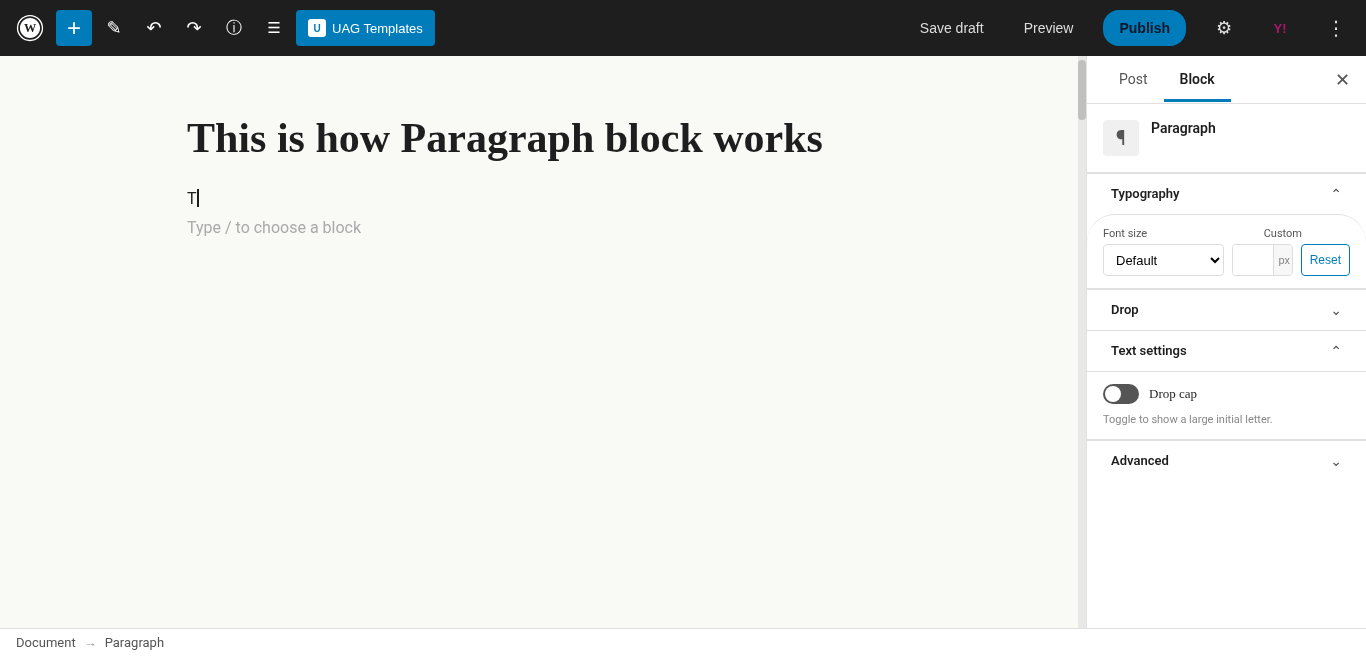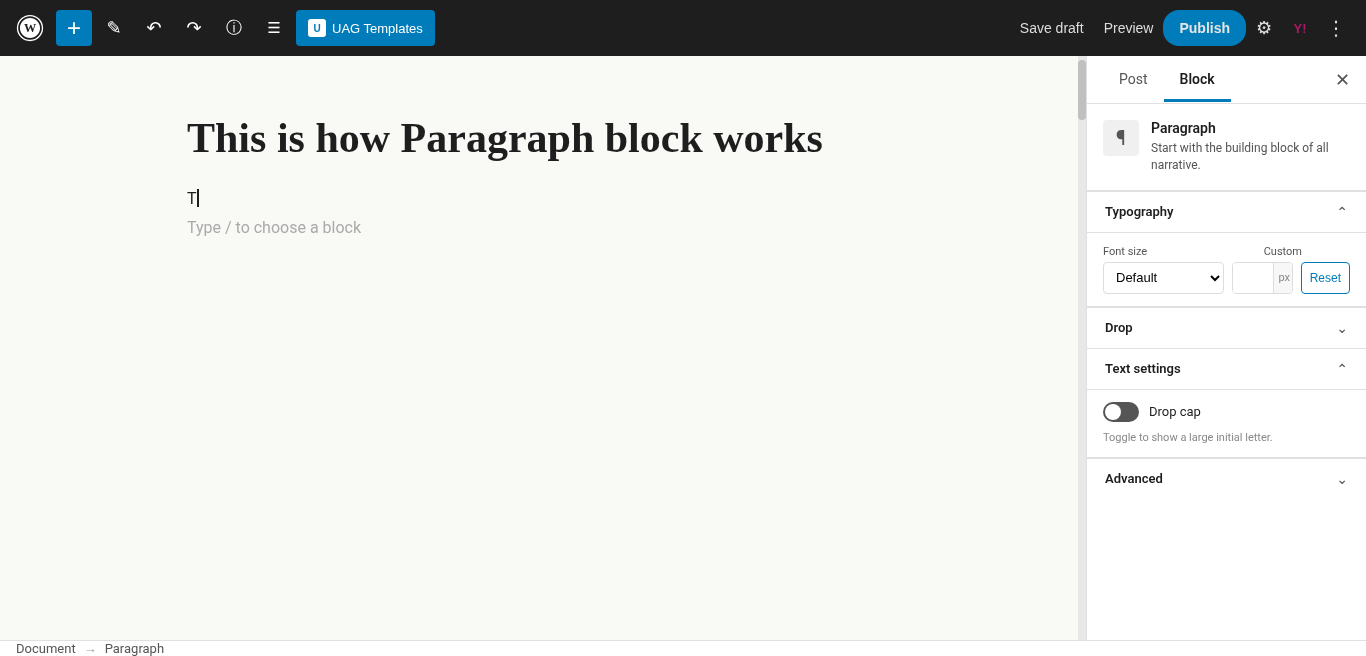--- a/index.html
+++ b/index.html
@@ -4,21 +4,21 @@
   <style>
     * { box-sizing: border-box; margin: 0; padding: 0; }
     body { font-family: -apple-system, BlinkMacSystemFont, 'Segoe UI', Roboto, sans-serif; background: #f0f0f1; height: 656px; overflow: hidden; display: flex; flex-direction: column; }
 
     
     .toolbar {
       display: flex; align-items: center; background: #1e1e1e; height: 56px;
       padding: 0 12px; gap: 4px; flex-shrink: 0;
     }
     .toolbar-left { display: flex; align-items: center; gap: 4px; }
-    .toolbar-right { display: flex; align-items: center; gap: 0; margin-left: auto; justify-content: center; }
+    .toolbar-right { display: flex; align-items: center; gap: 20px; margin-left: auto; justify-content: center; }
 
     .wp-logo {
       width: 36px; height: 36px; background: #1e1e1e; border-radius: 4px;
       display: flex; align-items: center; justify-content: center; cursor: pointer;
       margin-right: 4px;
     }
     .wp-logo svg { width: 28px; height: 28px; }
 
     .toolbar-btn {
       width: 36px; height: 36px; border: none; background: transparent;
@@ -45,21 +45,21 @@
 
     .save-draft-btn {
       background: transparent; border: none; color: #ddd; cursor: pointer;
       font-size: 14px; padding: 6px 10px;
     }
     .preview-btn {
       background: transparent; border: none; color: #ddd; cursor: pointer;
       font-size: 14px; padding: 6px 10px;
     }
     .publish-btn {
-      background: #007cba; border: none; border-radius: 16px; color: #e5e5e5;
+      background: #007cba; border: none; border-radius: 16px; color: #0f172a;
       cursor: pointer; font-size: 14px; font-weight: 600; padding: 6px 16px; height: 36px;
     }
     .gear-btn {
       width: 36px; height: 36px; background: transparent; border: none;
       color: #ddd; cursor: pointer; font-size: 18px; display: flex;
       align-items: center; justify-content: center; border-radius: 4px;
     }
     .yoast-btn {
       width: 36px; height: 36px; background: transparent; border: none;
       cursor: pointer; display: flex; align-items: center; justify-content: center;
@@ -133,28 +133,28 @@
     .block-icon {
       width: 36px; height: 36px; background: #f0f0f0; border-radius: 4px;
       display: flex; align-items: center; justify-content: center;
       font-size: 20px; color: #555; flex-shrink: 0;
     }
     .block-desc h3 { font-size: 14px; font-weight: 600; color: #1e1e1e; margin-bottom: 4px; }
     .block-desc p { font-size: 12px; color: #555; line-height: 1.4; }
 
     
     .section-header {
-      display: flex; align-items: center; justify-content: space-between;
-      padding: 12px 18px; cursor: pointer; border-top: 1px solid #e0e0e0;
+      display: flex; align-items: flex-start; justify-content: space-between;
+      padding: 12px 24px; cursor: pointer; border-top: 1px solid #e0e0e0;
     }
     .section-header h4 { font-size: 13px; font-weight: 600; color: #1e1e1e; }
     .section-header .chevron { font-size: 14px; color: #555; }
 
     
-    .typography-content { padding: 12px 16px; border-top: 1px solid #e0e0e0; }
+    .typography-content { padding: 12px 16px; border-top: 1px solid #e0e0e0; border-radius: 28px; }
 
     .font-labels {
       display: flex; gap: 8px; margin-bottom: 4px;
     }
     .font-labels span { font-size: 11px; color: #555; }
     .font-labels span:last-child { margin-left: auto; margin-right: 48px; text-align: center; }
 
     .font-size-controls {
       display: flex; align-items: center; gap: 8px;
     }
@@ -174,40 +174,40 @@
       background: transparent; border: 1px solid #007cba; border-radius: 4px;
       color: #007cba; font-size: 12px; padding: 5px 8px; cursor: pointer; height: 32px;
     }
 
     
     .color-section { border-top: 1px solid #e0e0e0; }
 
     
     .text-settings-content { padding: 12px 16px; border-top: 1px solid #e0e0e0; }
     .drop-cap-row {
-      display: flex; align-items: center; gap: 10px; margin-bottom: 8px;
+      display: flex; align-items: center; gap: 10px; margin-bottom: 8px; font-family: Liberation Serif, serif;
     }
     .toggle {
       width: 36px; height: 20px; background: #555; border-radius: 10px;
       position: relative; cursor: pointer; flex-shrink: 0;
     }
     .toggle::after {
       content: ''; position: absolute; width: 16px; height: 16px;
       background: #fff; border-radius: 50%; top: 2px; left: 2px;
       transition: left 0.2s;
     }
     .drop-cap-label { font-size: 13px; color: #1e1e1e; }
     .drop-cap-hint { font-size: 11px; color: #888; line-height: 1.4; }
 
     
     .advanced-section { border-top: 1px solid #e0e0e0; }
 
     
     .status-bar {
-      background: #fff; border-top: 1px solid #e0e0e0; height: 16px;
+      background: #fff; border-top: 1px solid #e0e0e0; height: 28px;
       display: flex; align-items: center; padding: 0 16px; font-size: 13px;
       color: #555; gap: 4px; flex-shrink: 0;
     }
     .status-separator { color: #999; margin: 0 4px; }
 
     
     .left-scroll {
       width: 8px; background: #e8e8e8; flex-shrink: 0; position: relative;
     }
     .left-scroll-thumb {
@@ -305,21 +305,20 @@
         <span>✕</span>
       </button>
     </div>
 
     <div class="block-info">
       <div class="block-icon">
         <span>¶</span>
       </div>
       <div class="block-desc">
         <h3>Paragraph</h3>
-        <p>Start with the building block of all narrative.</p>
       </div>
     </div>
 
     <div class="section-header">
       <h4>Typography</h4>
       <span class="chevron">⌃</span>
     </div>
 
     <div class="typography-content">
       <div class="font-labels">

